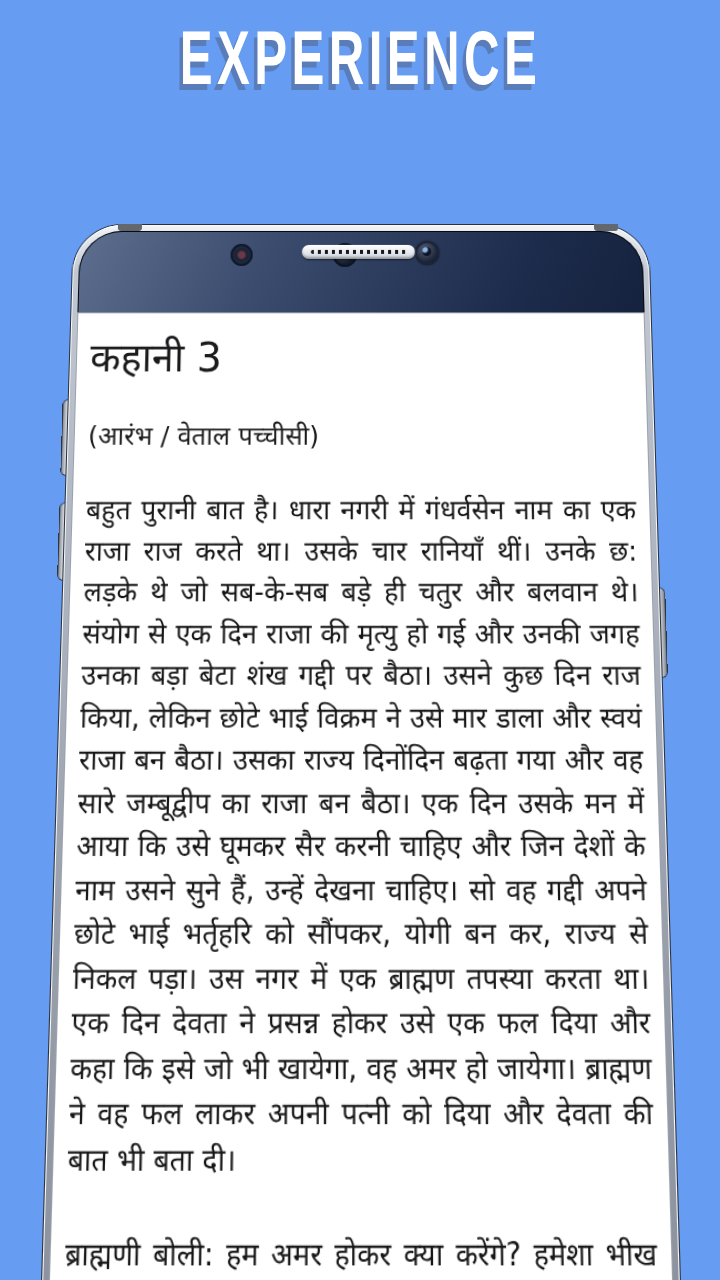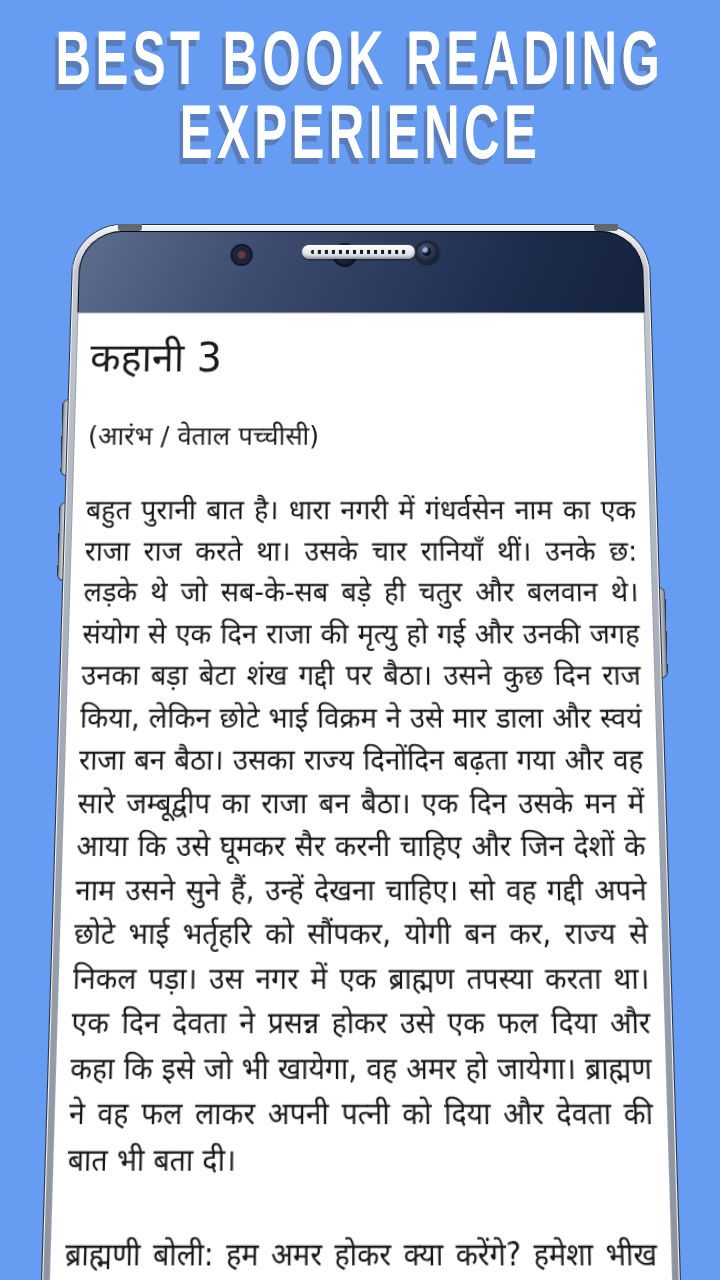--- a/index.html
+++ b/index.html
@@ -79,21 +79,20 @@
   .story-subtitle{margin:38px 0 0 0;font-size:25px;line-height:30px;color:#1b1b1d;}
   .story p{margin:40px 0 0 0;font-size:26px;line-height:38.5px;text-align:justify;color:#161616;}
   .story p:first-child{margin-top:36px;}
 </style>
 </head>
 <body>
 
 <div class="stage">
 
   <div class="banner">
-    <span class="banner-line"><span>BEST BOOK READING</span></span>
     <span class="banner-line"><span>EXPERIENCE</span></span>
   </div>
 
   <div class="phone-wrap">
     <div class="side-btn btn-vol-up"></div>
     <div class="side-btn btn-vol-down"></div>
     <div class="side-btn btn-power"></div>
 
     <div class="phone">
       <div class="notch notch-left"></div>

